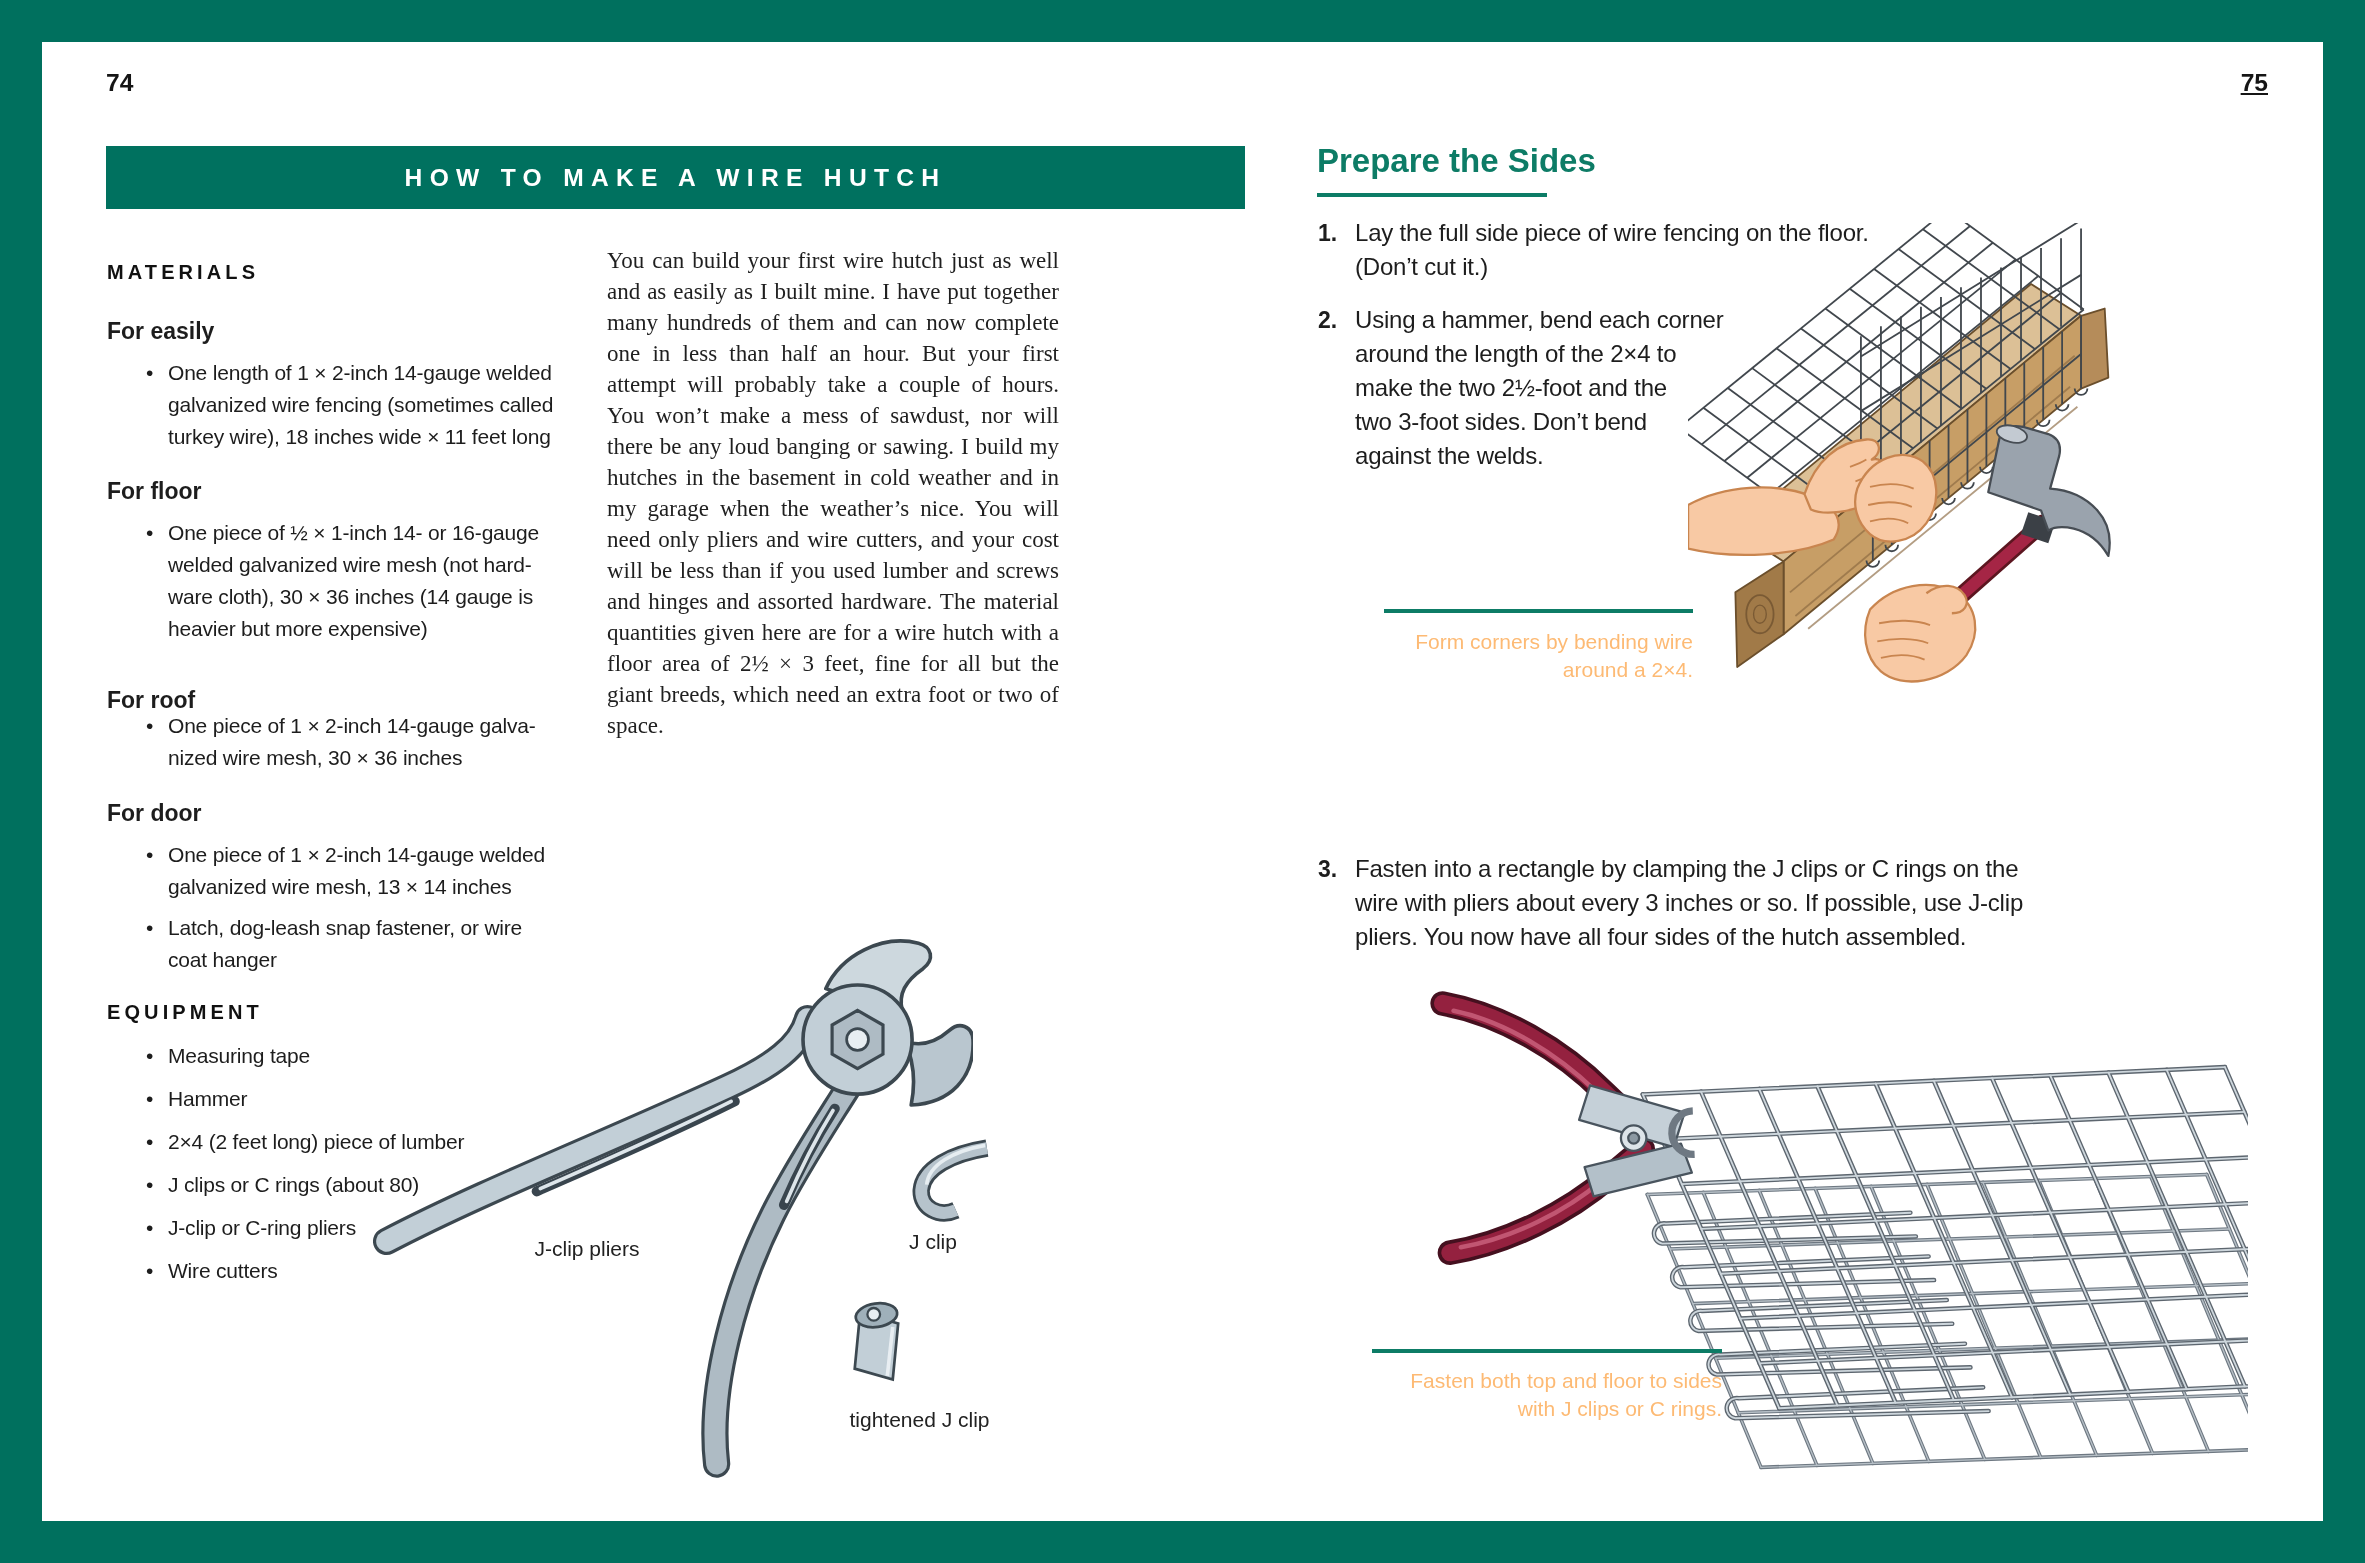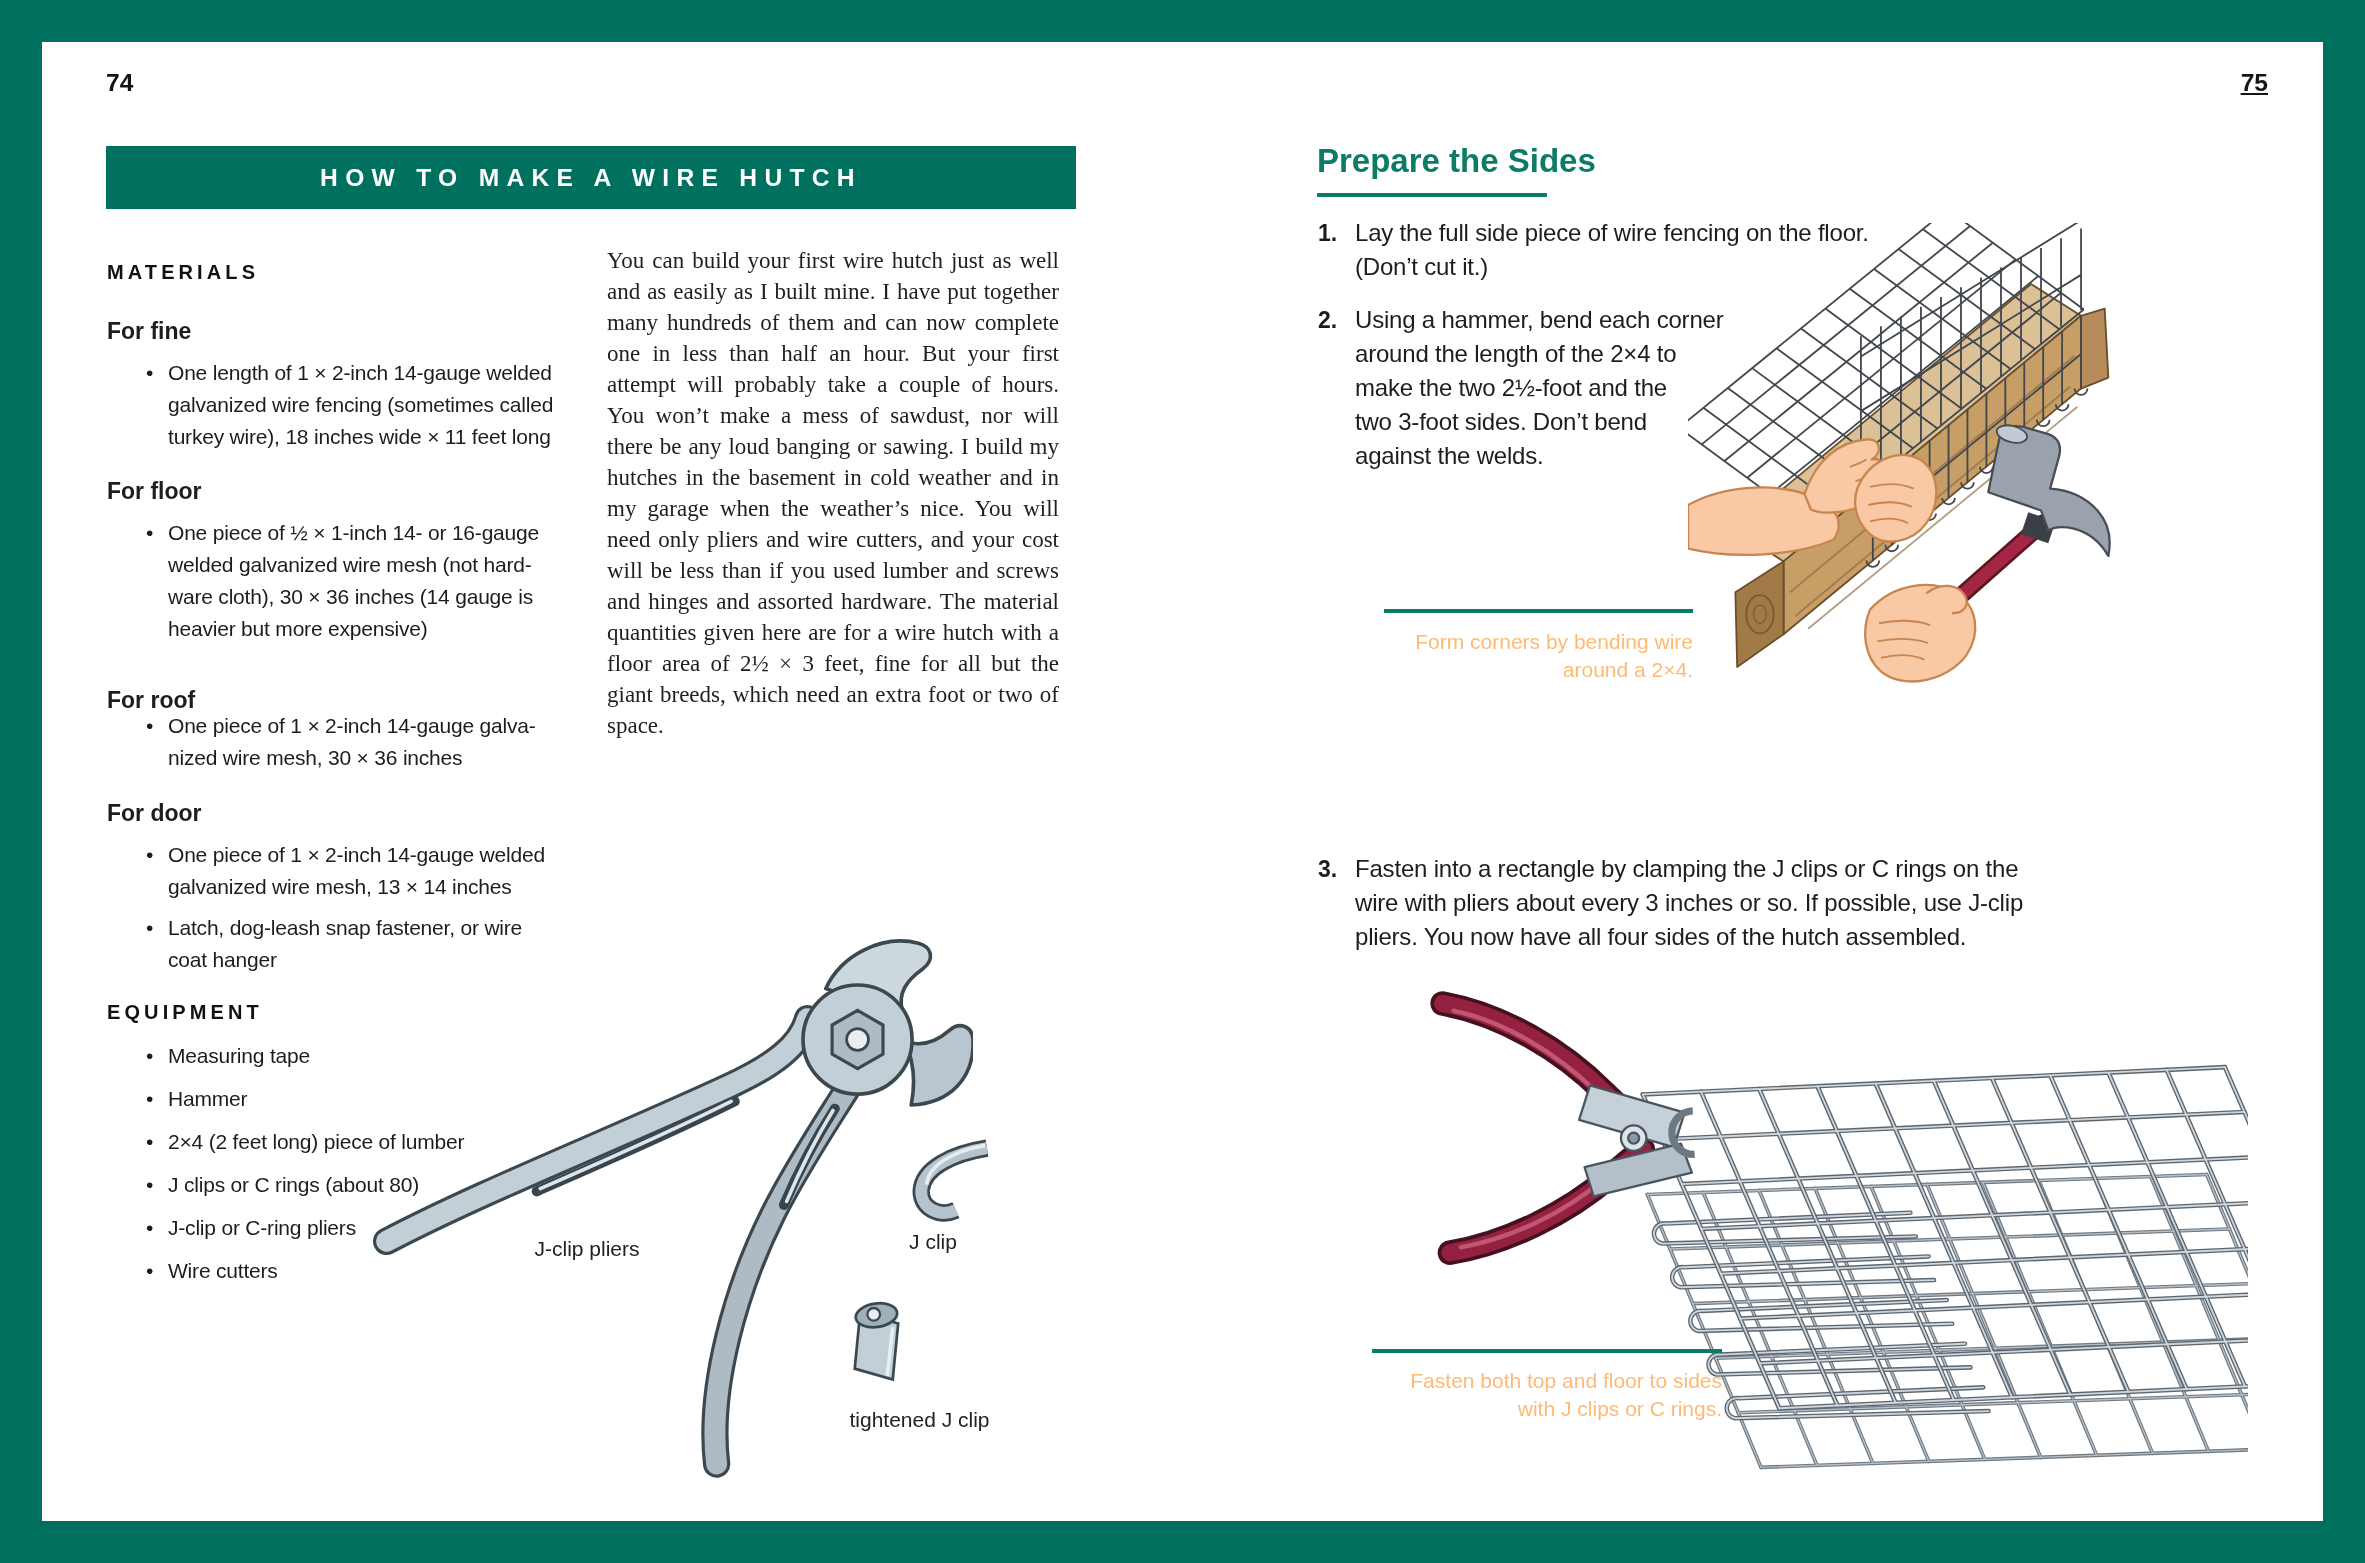--- a/index.html
+++ b/index.html
@@ -6,21 +6,21 @@
   .stage{position:relative;width:2366px;height:1563px;background:#00705e;overflow:hidden;
          font-family:"Liberation Sans",sans-serif;color:#1d1d1d;}
   .spread{position:absolute;left:42px;top:42px;width:2281px;height:1479px;background:#ffffff;}
   .abs{position:absolute;}
   .pre{white-space:pre-line;}
 
   .pagenum{font-size:24.6px;font-weight:700;color:#151515;}
   #pn-left{left:106px;top:69px;}
   #pn-right{left:2213px;top:69px;width:55px;text-align:right;text-decoration:underline;}
 
-  .banner{left:106px;top:146px;width:970px;height:63px;background:#00715f;}
+  .banner{left:106px;top:146px;width:1139px;height:63px;background:#00715f;}
   .banner-title{width:100%;text-align:center;line-height:63px;color:#ffffff;font-size:24.6px;
                 font-weight:700;letter-spacing:7.3px;}
 
   .kicker{font-size:20px;font-weight:700;letter-spacing:4.1px;color:#111;}
   #materials-heading{left:107px;top:261px;}
   #equipment-heading{left:107px;top:1001px;}
 
   .group-label{font-size:23px;font-weight:700;left:107px;}
   #g1{top:318px;} #g2{top:478px;} #g3{top:671px;margin-top:16px;} #g4{top:800px;}
 
@@ -77,21 +77,21 @@
 
   <div class="abs pagenum" id="pn-left">74</div>
   <div class="abs pagenum" id="pn-right">75</div>
 
   <div class="abs banner">
     <div class="banner-title">HOW TO MAKE A WIRE HUTCH</div>
   </div>
 
   <div class="abs kicker" id="materials-heading">MATERIALS</div>
 
-  <div class="abs group-label" id="g1">For fine</div>
+  <div class="abs group-label" id="g1">For easily</div>
   <div class="abs mat-item" id="i1">
     <span class="dot">•</span>
     <span class="itx pre">One length of 1 × 2-inch 14-gauge welded
 galvanized wire fencing (sometimes called
 turkey wire), 18 inches wide × 11 feet long</span>
   </div>
 
   <div class="abs group-label" id="g2">For floor</div>
   <div class="abs mat-item" id="i2">
     <span class="dot">•</span>

